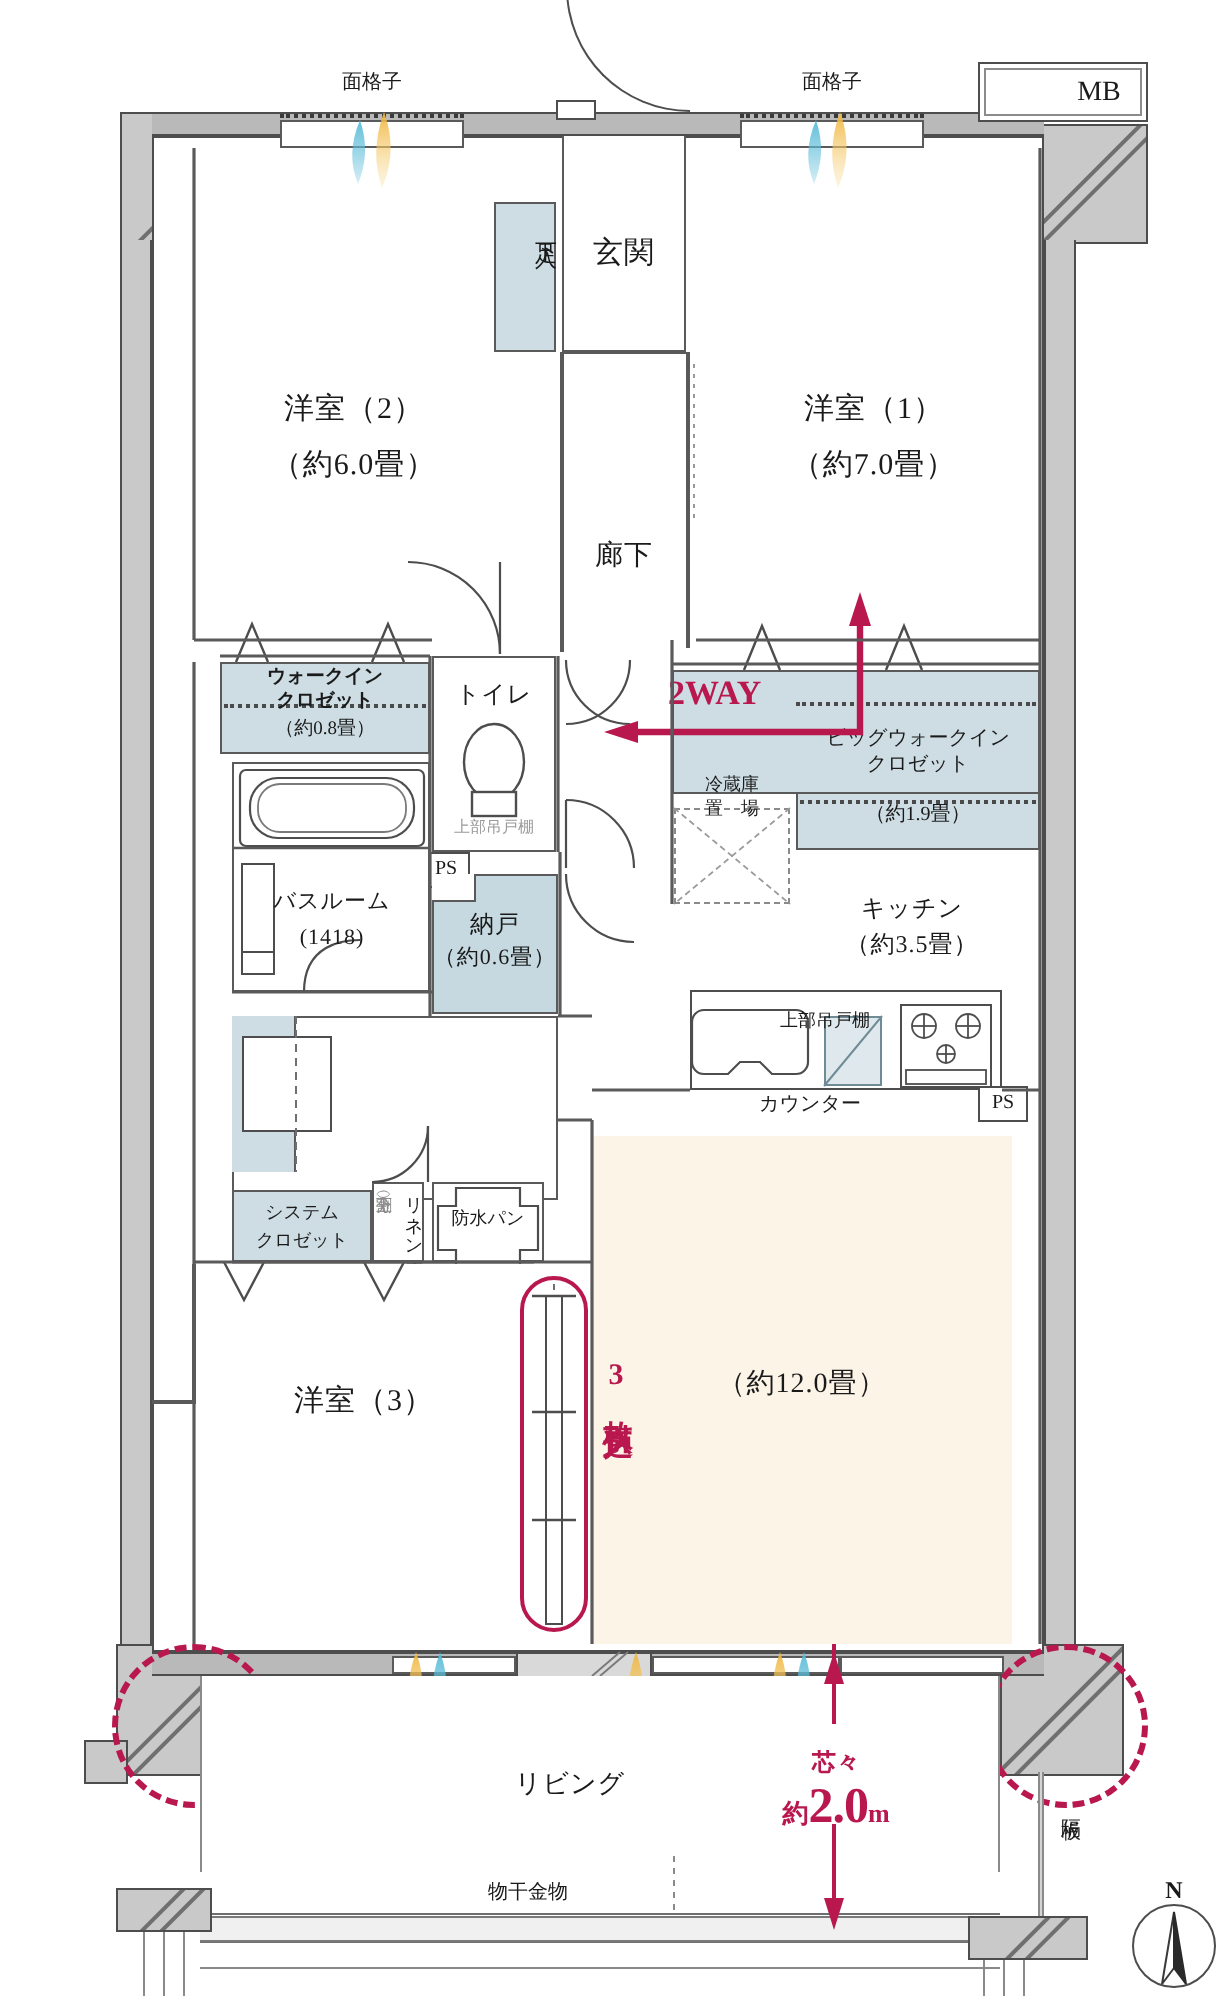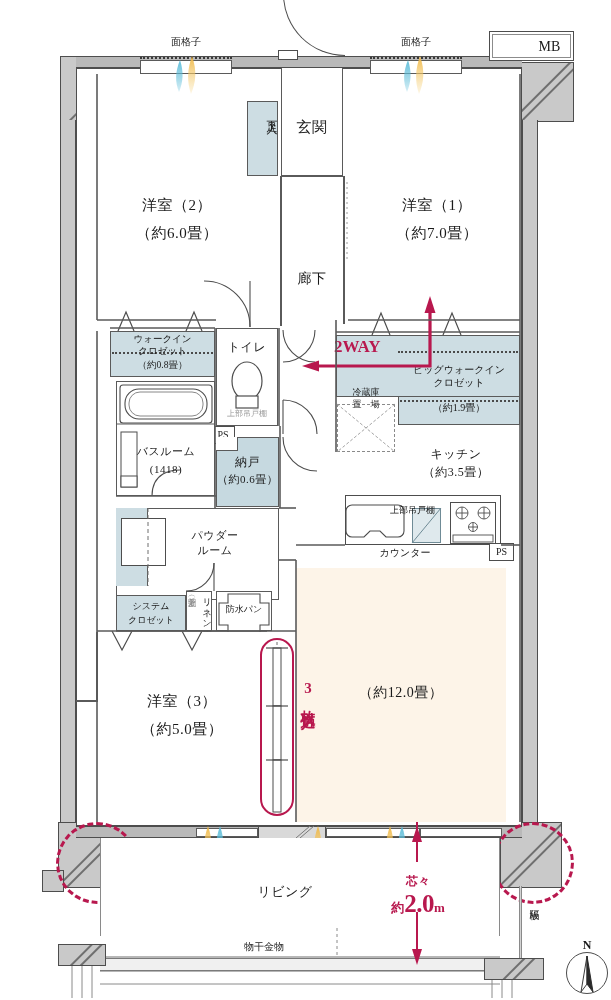--- a/index.html
+++ b/index.html
@@ -90,21 +90,21 @@
   <div class="lbl room" style="left:377px;top:196px;width:120px;font-size:15px;">洋室（1）</div>
   <div class="lbl room" style="left:377px;top:224px;width:120px;font-size:15px;">（約7.0畳）</div>
 
   <div class="lbl room" style="left:281px;top:270px;width:62px;font-size:14px;">廊下</div>
   <div class="abs" style="left:280px;top:176px;width:2px;height:150px;background:#5a5a5a;"></div>
   <div class="abs" style="left:343px;top:176px;width:2px;height:148px;background:#5a5a5a;"></div>
   <div class="abs" style="left:281px;top:175px;width:62px;height:2px;background:#5a5a5a;"></div>
 
   <div class="abs f-closet" style="left:110px;top:331px;width:105px;height:46px;border:1.2px solid #5a5a5a;"></div>
   <div class="abs" style="left:112px;top:352px;width:101px;height:0;border-top:2px dotted #4a4a4a;"></div>
-  <div class="lbl" style="left:110px;top:334px;width:105px;font-size:9.5px;line-height:1.25;">ウォークイン
+  <div class="lbl" style="left:110px;top:334px;width:105px;font-size:9.5px;line-height:1.25;font-weight:bold;">ウォークイン
 クロゼット</div>
   <div class="lbl" style="left:110px;top:360px;width:105px;font-size:9.5px;">（約0.8畳）</div>
 
   <svg class="ov">
     <path d="M118 331 L126 312 L134 331" fill="none" stroke="#4d4d4d" stroke-width="1.2"></path>
     <path d="M186 331 L194 312 L202 331" fill="none" stroke="#4d4d4d" stroke-width="1.2"></path>
     <path d="M110 328 L215 328" stroke="#5a5a5a" stroke-width="1.4" fill="none"></path>
   </svg>
 
   <div class="abs f-white" style="left:216px;top:328px;width:62px;height:98px;border:1.3px solid #5a5a5a;"></div>
@@ -209,22 +209,20 @@
       <rect x="453" y="535" width="40" height="7"></rect>
     </g>
   </svg>
   <div class="lbl" style="left:390px;top:505px;width:80px;font-size:9px;text-align:left;">上部吊戸棚</div>
   <div class="lbl" style="left:345px;top:547px;width:120px;font-size:10px;">カウンター</div>
 
   <div class="abs f-white" style="left:489px;top:543px;width:25px;height:18px;border:1.2px solid #4d4d4d;"></div>
   <div class="lbl" style="left:489px;top:546px;width:25px;font-size:10px;">PS</div>
 
   <div class="abs f-white" style="left:116px;top:508px;width:163px;height:92px;border:1.2px solid #5a5a5a;"></div>
-  <div class="lbl room" style="left:160px;top:528px;width:110px;font-size:11px;line-height:1.4;">パウダー
-ルーム</div>
 
   <div class="abs f-closet" style="left:116px;top:508px;width:32px;height:78px;border-right:1.2px solid #5a5a5a;"></div>
   <div class="abs f-white" style="left:121px;top:518px;width:45px;height:48px;border:1.2px solid #4d4d4d;"></div>
   <svg class="ov">
     <line x1="148" y1="508" x2="148" y2="586" stroke="#6f6f6f" stroke-width="1" stroke-dasharray="4,3"></line>
   </svg>
 
   <div class="abs f-closet" style="left:116px;top:595px;width:70px;height:36px;border:1.2px solid #5a5a5a;"></div>
   <div class="lbl" style="left:116px;top:600px;width:70px;font-size:9px;line-height:1.5;">システム
 クロゼット</div>
@@ -238,21 +236,20 @@
   </svg>
 
   <div class="abs f-white" style="left:216px;top:591px;width:56px;height:40px;border:1.2px solid #5a5a5a;"></div>
   <svg class="ov">
     <path d="M228 594 h32 v9 h9 v22 h-9 v9 h-32 v-9 h-9 v-22 h9 z" fill="#ffffff" stroke="#4d4d4d" stroke-width="1.1"></path>
   </svg>
   <div class="lbl" style="left:216px;top:604px;width:56px;font-size:9px;">防水パン</div>
 
   <div class="abs f-white" style="left:97px;top:632px;width:170px;height:190px;"></div>
   <div class="lbl room" style="left:112px;top:692px;width:140px;font-size:15px;">洋室（3）</div>
-  <div class="lbl room" style="left:112px;top:720px;width:140px;font-size:15px;">（約5.0畳）</div>
 
   <svg class="ov">
     <path d="M112 631 L122 650 L132 631" fill="none" stroke="#4d4d4d" stroke-width="1.2"></path>
     <path d="M182 631 L192 650 L202 631" fill="none" stroke="#4d4d4d" stroke-width="1.2"></path>
     <path d="M97 631 L267 631" stroke="#5a5a5a" stroke-width="1.4" fill="none"></path>
   </svg>
 
   <div class="abs" style="left:76px;top:700px;width:22px;height:2px;background:#5a5a5a;"></div>
   <div class="abs" style="left:96px;top:632px;width:2px;height:70px;background:#5a5a5a;"></div>
 

